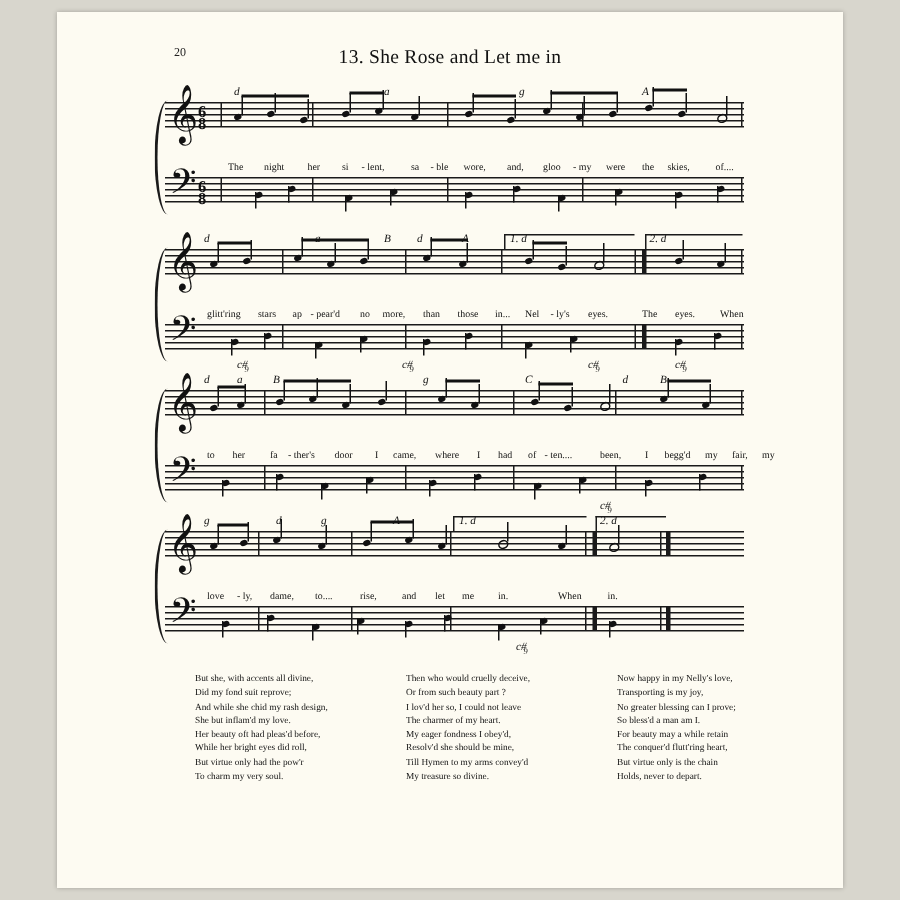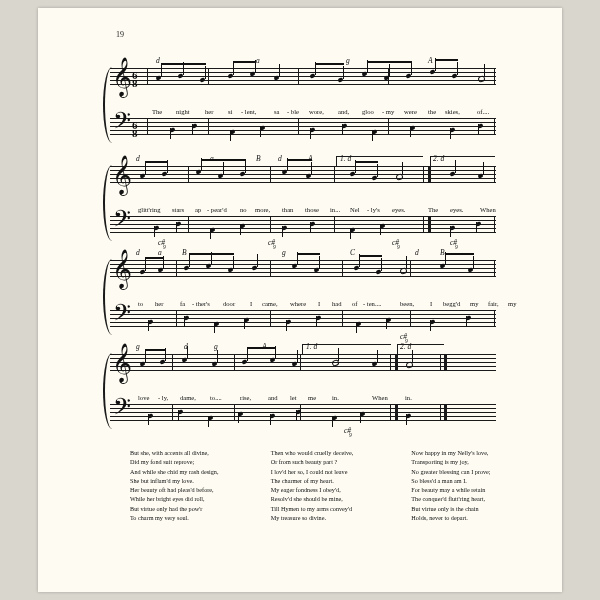--- a/index.html
+++ b/index.html
@@ -168,21 +168,22 @@
     color: #111;
   }
   .vcol { width: 122px; }
   .vline { white-space: nowrap; }
 </style>
 </head>
 <body>
 
 <div class="page">
 
-  <div class="page-number">19</div>
+  <div class="page-number">20</div>
+  <div class="title">13. She Rose and Let me in</div>
 
   <div class="system sys1">
     <div class="chordrow" id="cr1">
         <div class="chord" style="left: 46px;">d</div>
         <div class="chord" style="left: 146px;">a</div>
         <div class="chord" style="left: 236px;">g</div>
         <div class="chord" style="left: 318px;">A</div>
       </div>
     <div class="staffwrap">
       <div class="brace"></div>

